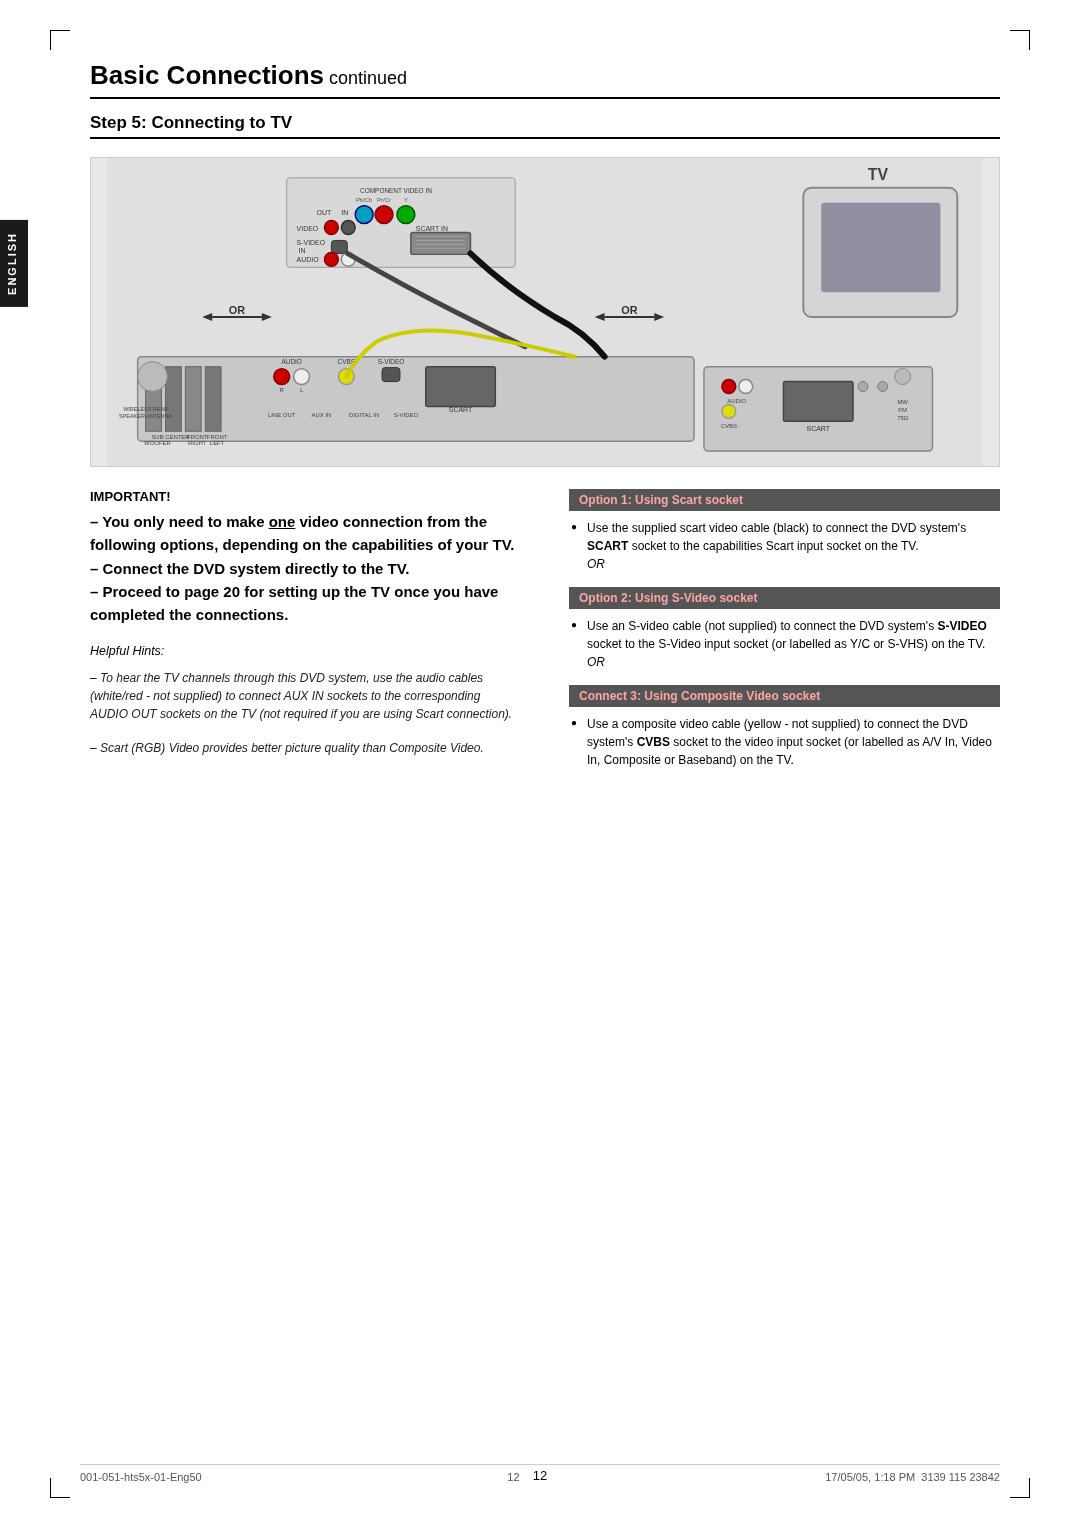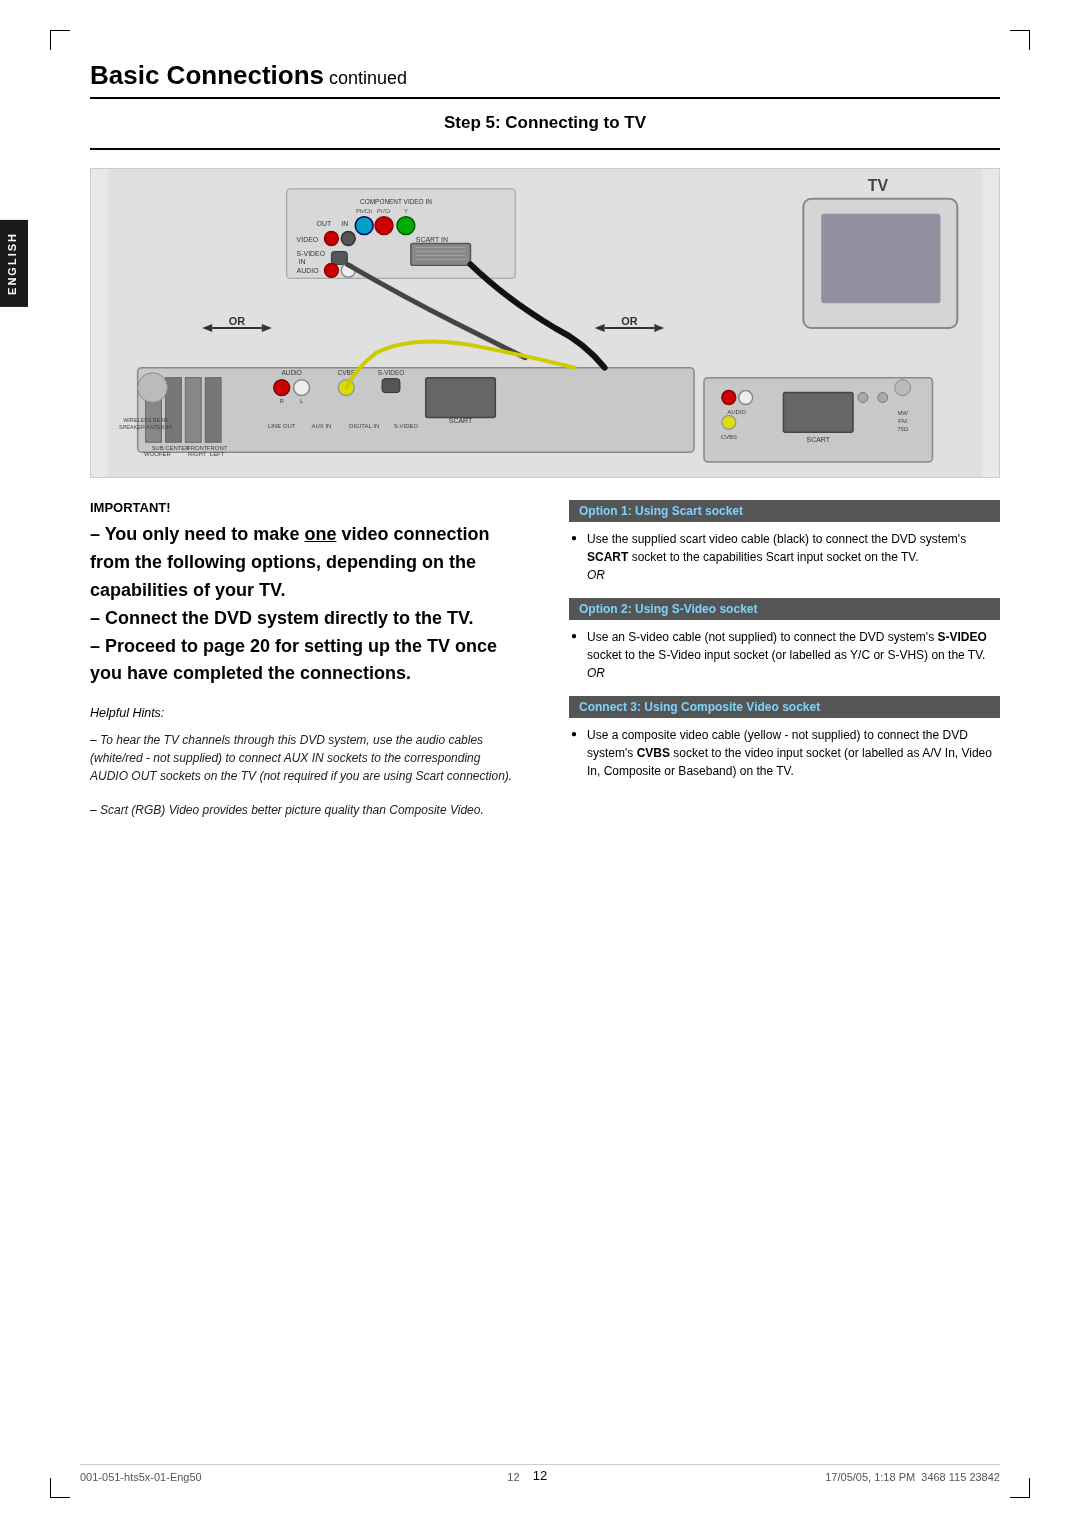--- a/index.html
+++ b/index.html
@@ -59,25 +59,24 @@
     .page-title span.continued {
       font-size: 18px;
       font-weight: normal;
     }
 
     
     .step-heading {
       font-size: 17px;
       font-weight: bold;
       border-bottom: 2px solid #000;
-      padding-bottom: 15px;
+      padding-bottom: 4px;
       margin-bottom: 18px;
       display: inline-block;
       width: 100%;
-      text-align: center;
     }
 
     
     .diagram-area {
       background: #e8e8e8;
       border: 1px solid #ccc;
       width: 100%;
       height: 310px;
       margin-bottom: 22px;
       position: relative;
@@ -103,21 +102,21 @@
       margin-bottom: 18px;
     }
 
     .important-title {
       font-size: 13px;
       font-weight: bold;
       margin-bottom: 6px;
     }
 
     .important-text {
-      font-size: 18px;
+      font-size: 15px;
       line-height: 1.55;
     }
 
     .important-text strong {
       font-weight: bold;
     }
 
     .important-text .underline {
       text-decoration: underline;
     }
@@ -139,21 +138,21 @@
       color: #222;
     }
 
     
     .option-box {
       margin-bottom: 16px;
     }
 
     .option-header {
       background: #555;
-      color: #7dd3fc;
+      color: #fca5a5;
       font-size: 12px;
       font-weight: bold;
       padding: 4px 10px;
       margin-bottom: 8px;
     }
 
     .option-content {
       font-size: 12px;
       line-height: 1.5;
       padding-left: 18px;
@@ -418,15 +417,15 @@
   </div>
 
 </div>
 
 <div class="page-number-center">12</div>
 
 <div class="page-footer">
   <span class="footer-left">001-051-hts5x-01-Eng50</span>
   <span class="footer-left">12</span>
   <span class="footer-right">
-    <span>17/05/05, 1:18 PM</span>&nbsp;&nbsp;<span>3468 115 23842</span>
+    <span>17/05/05, 1:18 PM</span>&nbsp;&nbsp;<span>3139 115 23842</span>
   </span>
 </div>
 
 </body></html>

